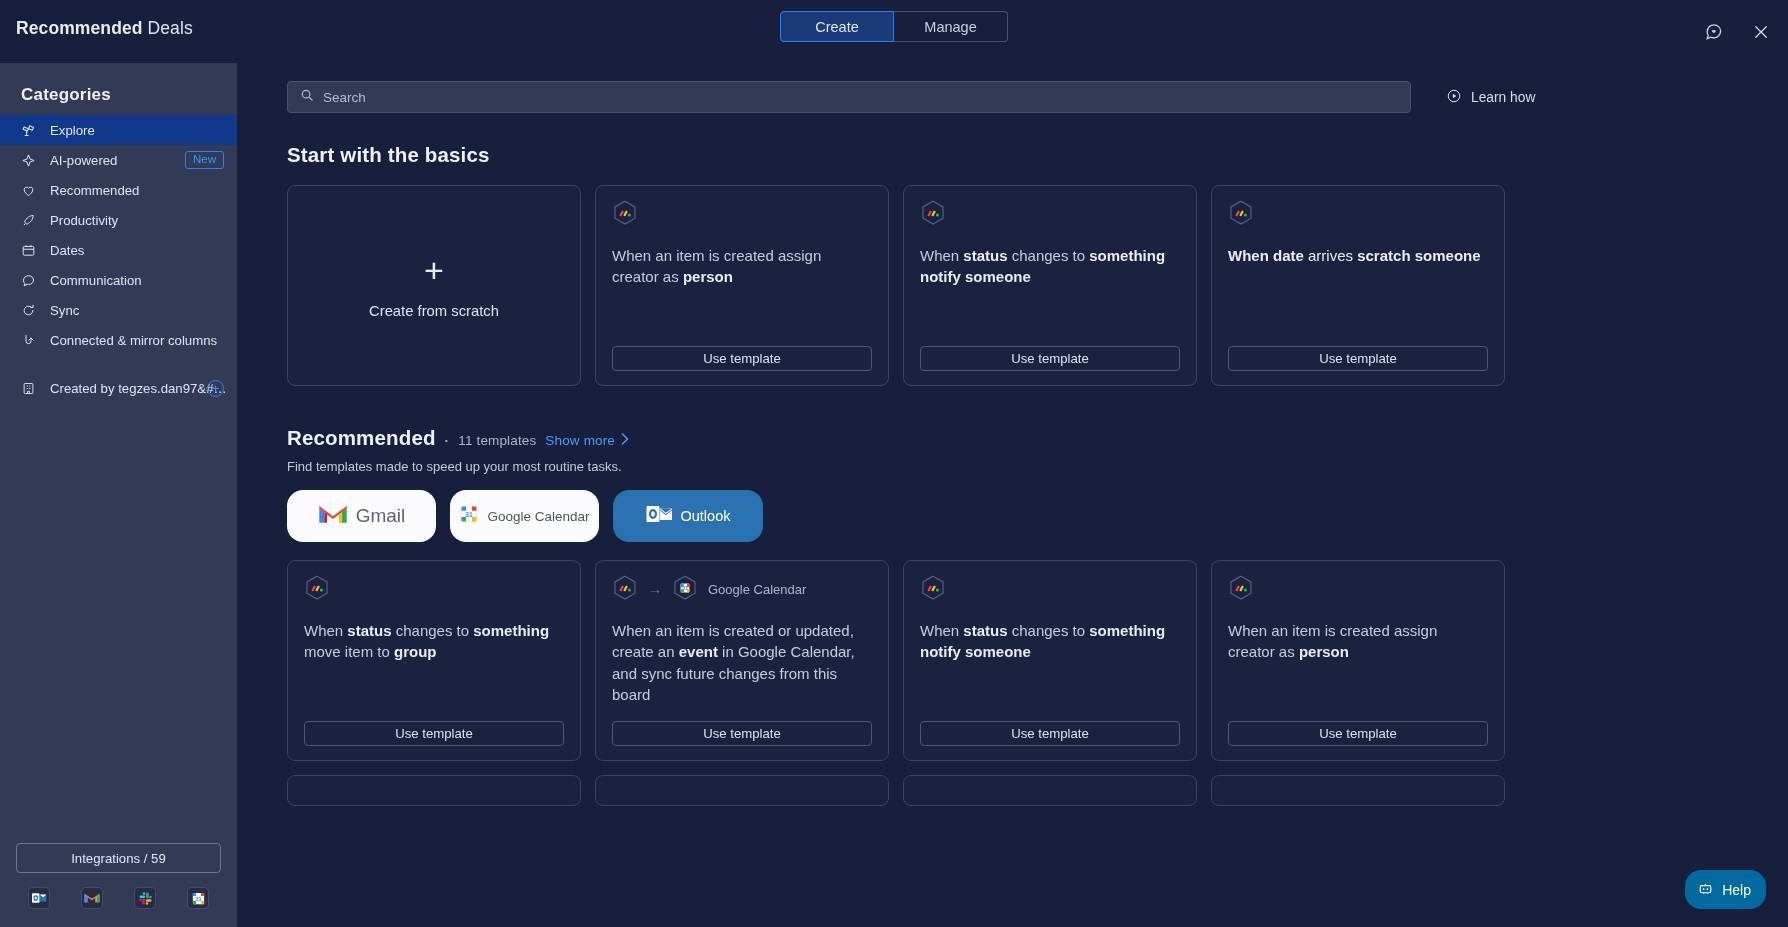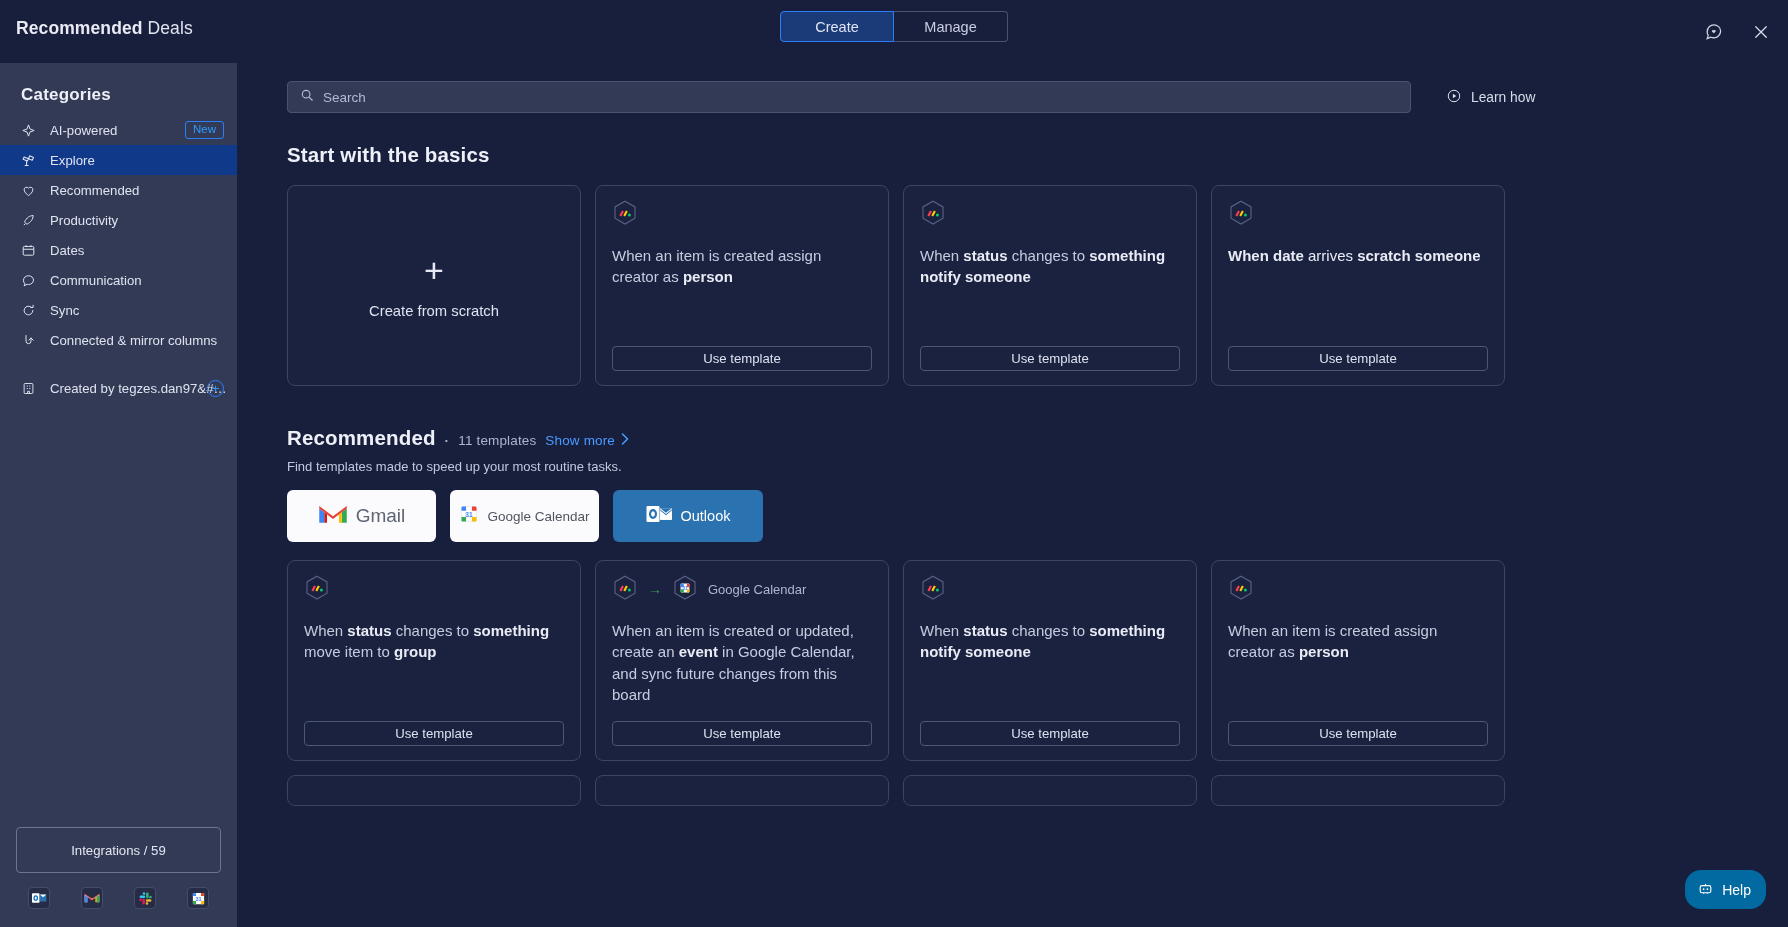--- a/index.html
+++ b/index.html
@@ -96,21 +96,21 @@
   .sb-plus {
     position: absolute; right: 13px;
     width: 17px; height: 17px; border-radius: 50%;
     border: 1px solid #2d7ff9; color: #2d9bff;
     display: flex; align-items: center; justify-content: center;
     font-size: 13px; line-height: 1; cursor: pointer;
   }
   .sb-spacer { flex: 1; }
   .sb-bottom { padding: 0 16px 18px; }
   .integrations-btn {
-    height: 46px; width: 205px; margin: 0 auto;
+    height: 30px; width: 205px; margin: 0 auto;
     border: 1px solid #6d748f; border-radius: 4px;
     display: flex; align-items: center; justify-content: center;
     font-size: 13.2px; color: #e3e6f0; cursor: pointer;
   }
   .int-icons { display: flex; justify-content: center; gap: 31px; margin-top: 14px; }
   .int-ic {
     width: 22px; height: 22px; border-radius: 4px;
     display: flex; align-items: center; justify-content: center;
     background: #262c45; border: 1px solid #454c69;
     overflow: hidden; cursor: pointer;
@@ -181,21 +181,21 @@
     border: 1px solid #4e5676; border-radius: 4px;
     background: transparent; color: #dde1ee;
     font-size: 13.2px; font-family: inherit;
     display: flex; align-items: center; justify-content: center;
     cursor: pointer;
   }
 
   
   .chips { display: flex; gap: 14px; margin-top: 16px; }
   .chip {
-    width: 149px; height: 52px; border-radius: 6px;
+    width: 149px; height: 52px; border-radius: 16px;
     background: #fbfbfd;
     display: flex; align-items: center; justify-content: center; gap: 8px;
     cursor: pointer;
   }
   .chip.outlook { background: #2a72b0; width: 150px; }
   .chip-label { font-size: 19px; color: #5d6472; }
   .chip.gcal .chip-label { font-size: 13.5px; color: #4e5560; }
   .chip.outlook .chip-label { font-size: 14.5px; color: #ffffff; }
 
   
@@ -244,40 +244,40 @@
     </div>
   </div>
 
   <div class="body">
 
     <div class="sidebar">
       <div class="sb-title">Categories</div>
 
       <div class="sb-list">
 
-        <div class="sb-item">
-          <span class="sb-ico">
-            <svg width="15" height="15" viewBox="0 0 24 24" fill="none" stroke="#dfe3ef" stroke-width="1.6" stroke-linejoin="round">
-              <path d="M12 3l2.4 6.6L21 12l-6.6 2.4L12 21l-2.4-6.6L3 12l6.6-2.4z"></path>
-            </svg>
-          </span>
-          <span class="sb-label">AI-powered</span>
-          <span class="sb-badge">New</span>
-        </div>
-
         <div class="sb-item active">
           <span class="sb-ico">
             <svg width="15" height="15" viewBox="0 0 24 24" fill="none" stroke="#e2e6f1" stroke-width="1.7" stroke-linecap="round" stroke-linejoin="round">
               <path d="M14 4.5l6 2.6-2 4.6-6-2.6z"></path>
                 <path d="M12 9.1L5 6.5 3.4 10 10 12.7z"></path>
                 <path d="M9 13v7"></path>
                 <path d="M6.5 20h5"></path>
             </svg>
           </span>
           <span class="sb-label">Explore</span>
+        </div>
+
+        <div class="sb-item">
+          <span class="sb-ico">
+            <svg width="15" height="15" viewBox="0 0 24 24" fill="none" stroke="#dfe3ef" stroke-width="1.6" stroke-linejoin="round">
+              <path d="M12 3l2.4 6.6L21 12l-6.6 2.4L12 21l-2.4-6.6L3 12l6.6-2.4z"></path>
+            </svg>
+          </span>
+          <span class="sb-label">AI-powered</span>
+          <span class="sb-badge">New</span>
         </div>
 
         <div class="sb-item">
           <span class="sb-ico">
             <svg width="15" height="15" viewBox="0 0 24 24" fill="none" stroke="#dfe3ef" stroke-width="1.6">
               <path d="M12 20s-7-4.6-7-9.2A3.9 3.9 0 0 1 12 8.3a3.9 3.9 0 0 1 7 2.5C19 15.4 12 20 12 20z"></path>
             </svg>
           </span>
           <span class="sb-label">Recommended</span>
         </div>

